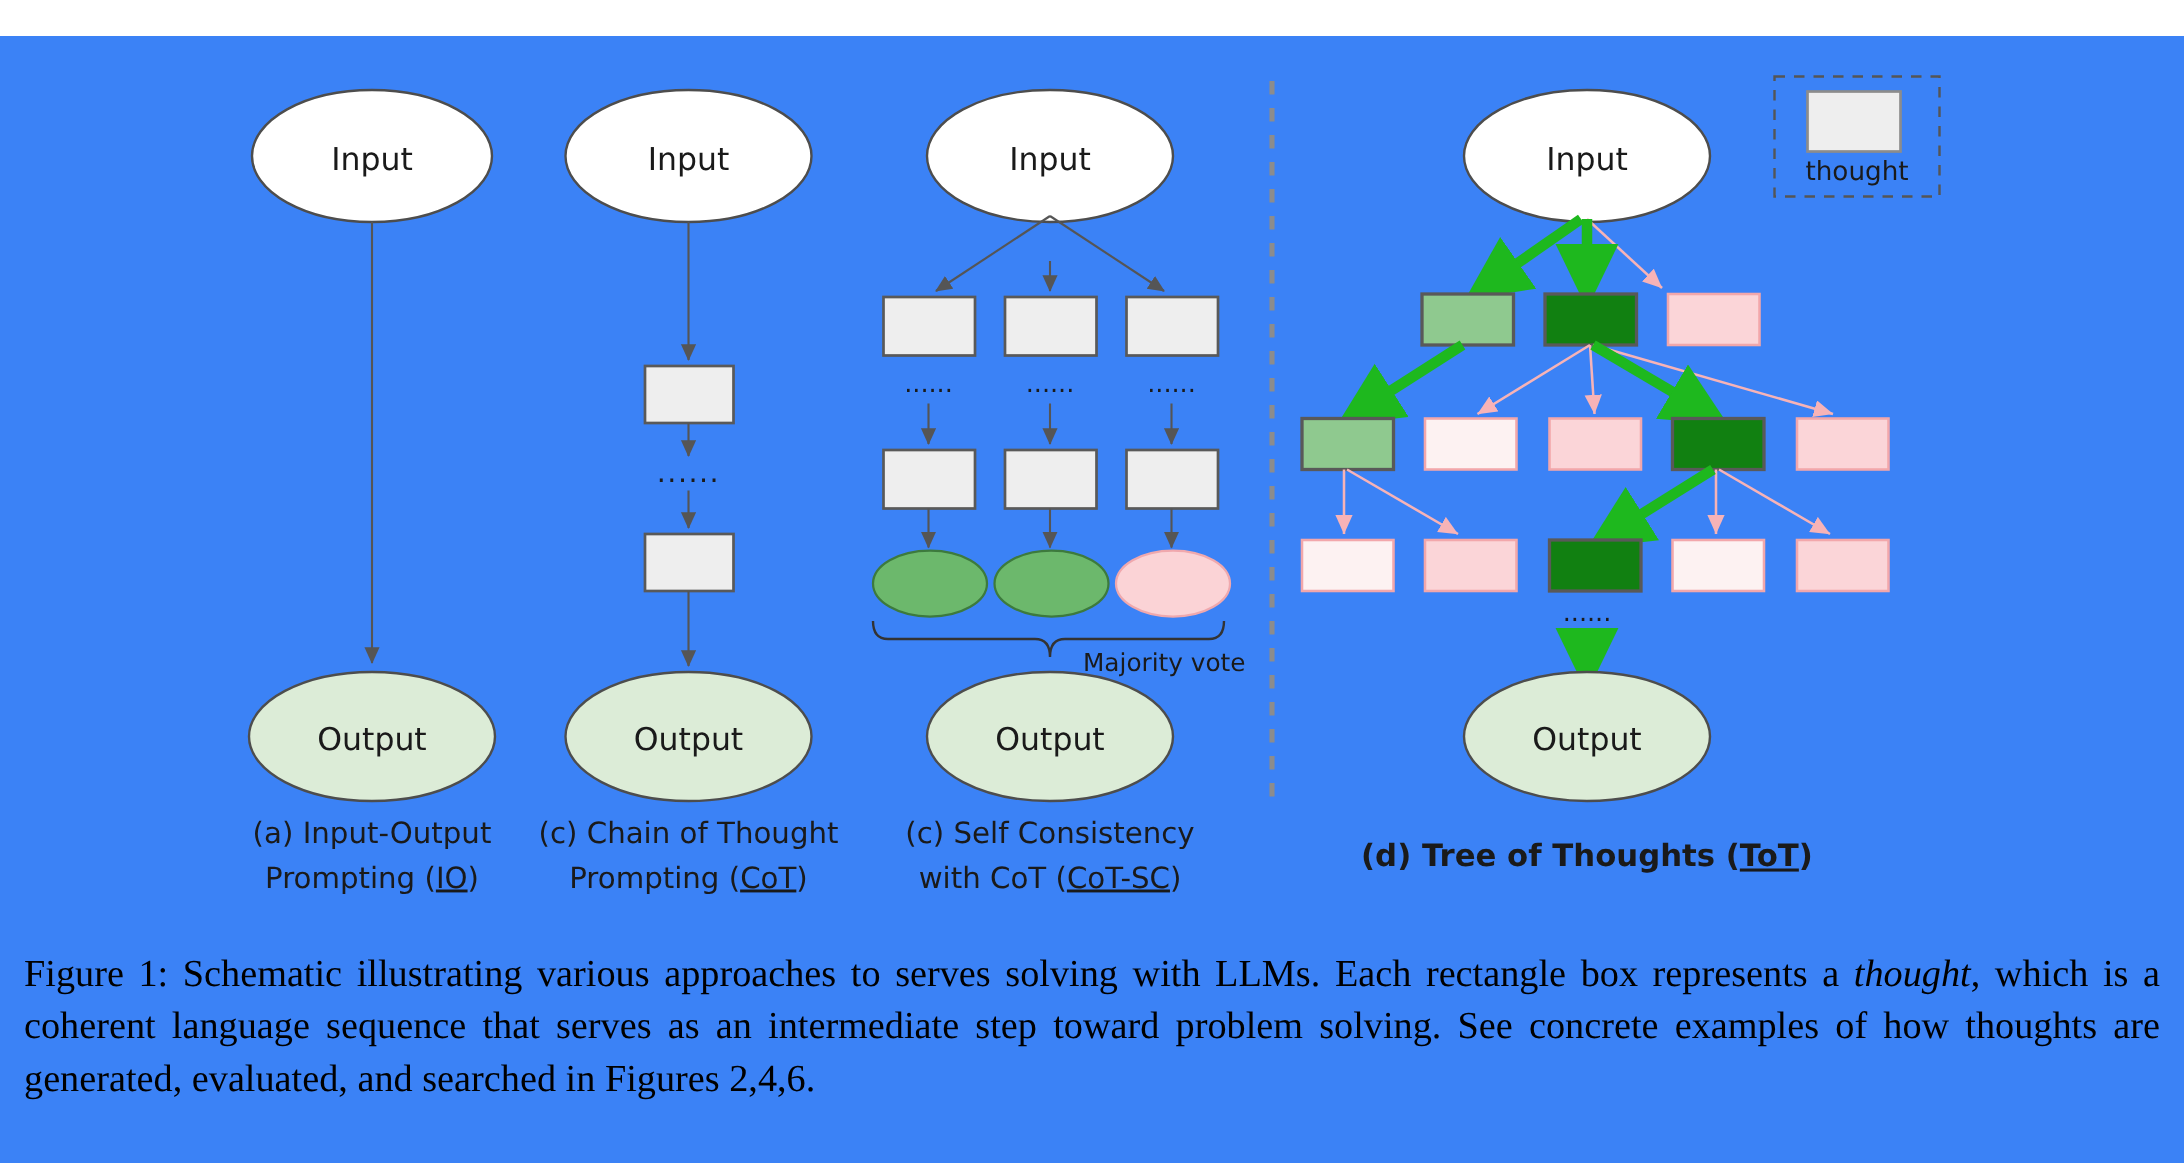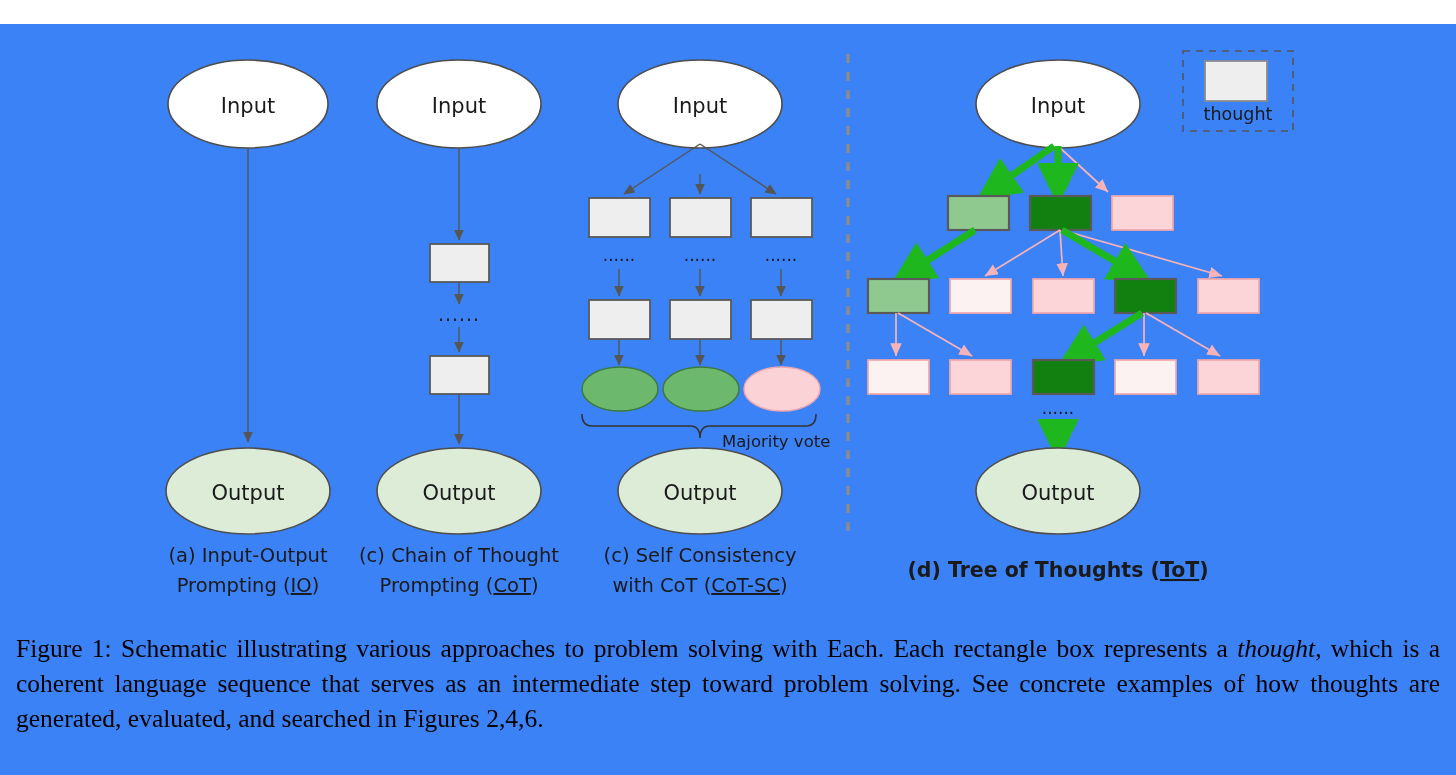--- a/index.html
+++ b/index.html
@@ -213,16 +213,16 @@
         </text>
 
         <text class="svgtext" x="1058" y="553" font-size="20.5" font-weight="bold" text-anchor="middle">
           <tspan>(d) Tree of Thoughts (</tspan><tspan text-decoration="underline">ToT</tspan><tspan>)</tspan>
         </text>
       </g>
     </svg>
   </div>
 
   <div class="cap-wrap">
-    <p class="figcaption"><span>Figure 1: Schematic illustrating various approaches to problem solving with Each. Each rectangle box represents a </span><span class="it">thought</span><span>, which is a coherent language sequence that serves as an intermediate step toward problem solving. See concrete examples of how thoughts are generated, evaluated, and searched in Figures 2,4,6.</span></p>
+    <p class="figcaption"><span>Figure 1: Schematic illustrating various approaches to serves solving with LLMs. Each rectangle box represents a </span><span class="it">thought</span><span>, which is a coherent language sequence that serves as an intermediate step toward problem solving. See concrete examples of how thoughts are generated, evaluated, and searched in Figures 2,4,6.</span></p>
   </div>
 
 </div>
 
 </body></html>

